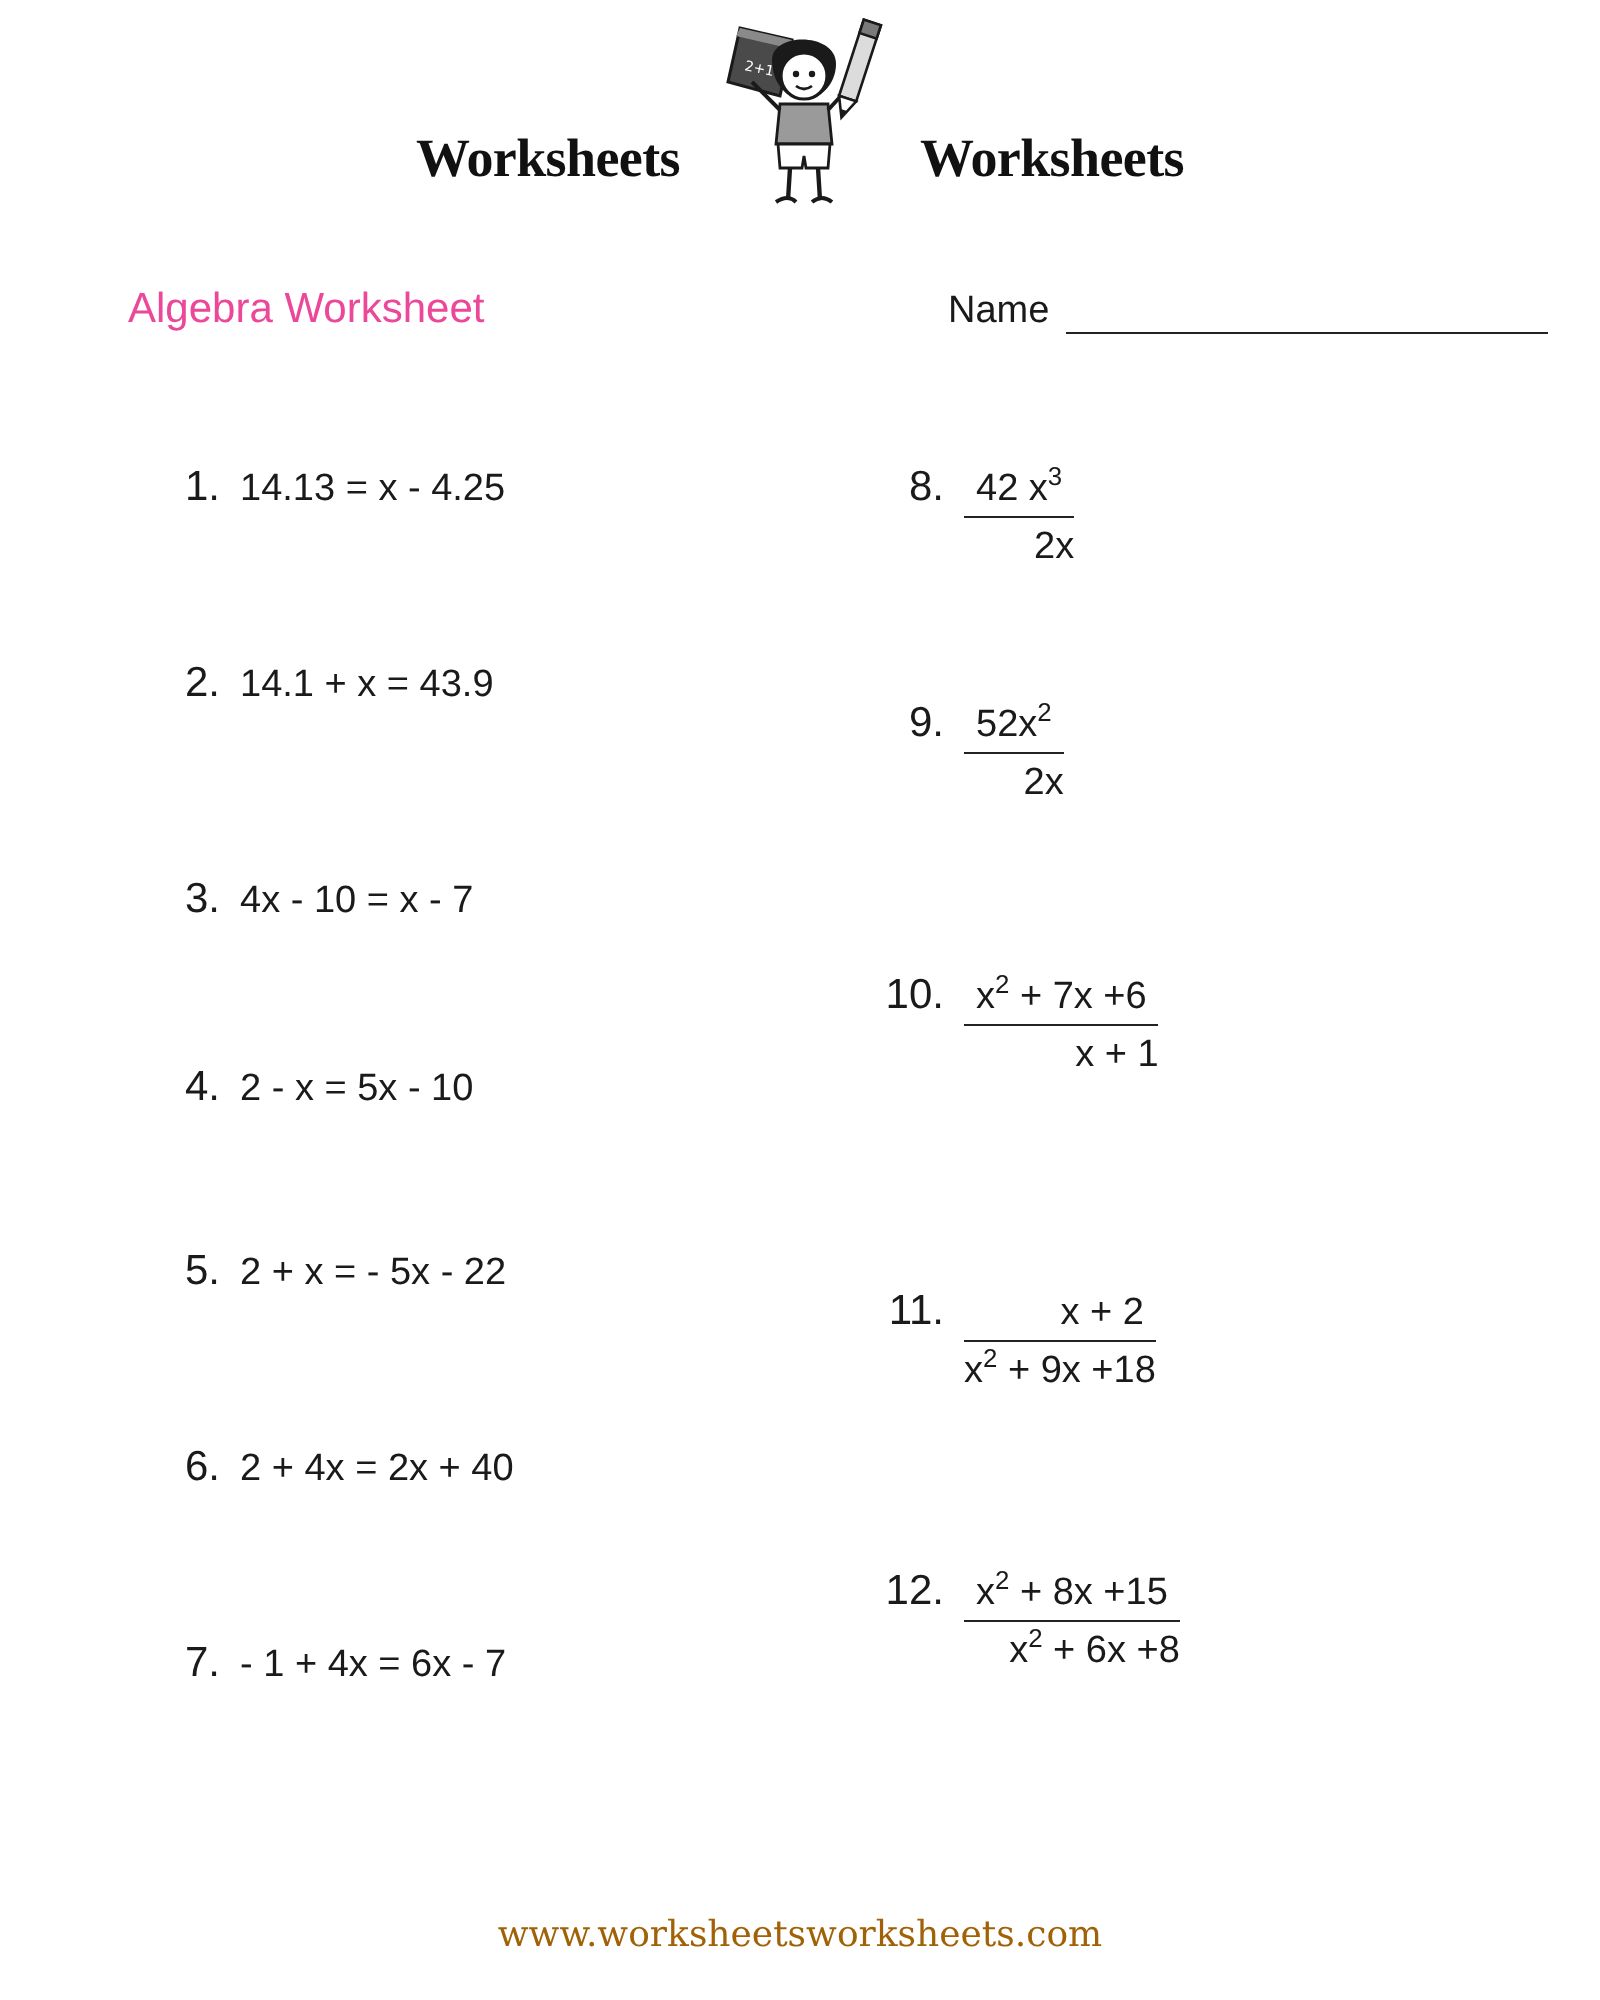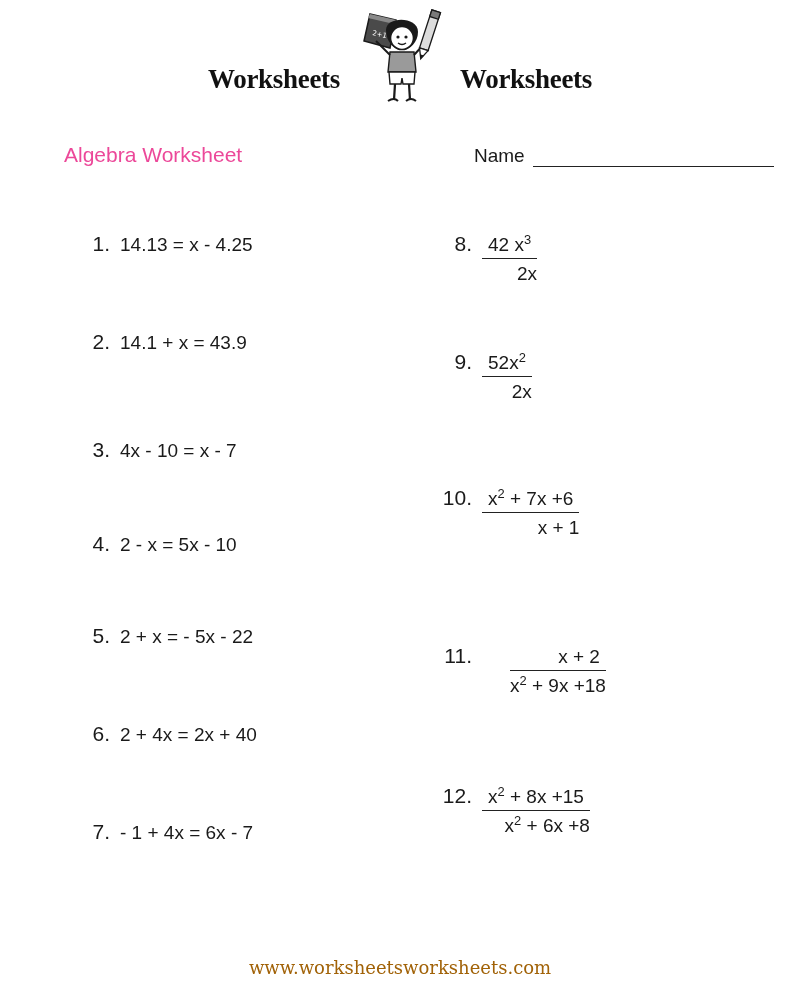--- a/index.html
+++ b/index.html
@@ -243,21 +243,21 @@
       <span class="pbody"><span class="frac"><span class="num">42 x<sup>3</sup></span><span class="den">2x</span></span></span>
     </div>
     <div class="problem" style="position: absolute; top: 118px; left: 0px;">
       <span class="pnum">9.</span>
       <span class="pbody"><span class="frac"><span class="num">52x<sup>2</sup></span><span class="den">2x</span></span></span>
     </div>
     <div class="problem" style="position: absolute; top: 254px; left: 0px;">
       <span class="pnum">10.</span>
       <span class="pbody"><span class="frac"><span class="num">x<sup>2</sup> + 7x +6</span><span class="den">x + 1</span></span></span>
     </div>
-    <div class="problem" style="position: absolute; top: 412px; left: 0px; gap: 28px;">
+    <div class="problem" style="position: absolute; top: 412px; left: 0px;">
       <span class="pnum">11.</span>
       <span class="pbody"><span class="frac"><span class="num">x + 2</span><span class="den">x<sup>2</sup> + 9x +18</span></span></span>
     </div>
     <div class="problem" style="position: absolute; top: 552px; left: 0px;">
       <span class="pnum">12.</span>
       <span class="pbody"><span class="frac"><span class="num">x<sup>2</sup> + 8x +15</span><span class="den">x<sup>2</sup> + 6x +8</span></span></span>
     </div>
   </div>
 
 <div class="footer">www.worksheetsworksheets.com</div>

